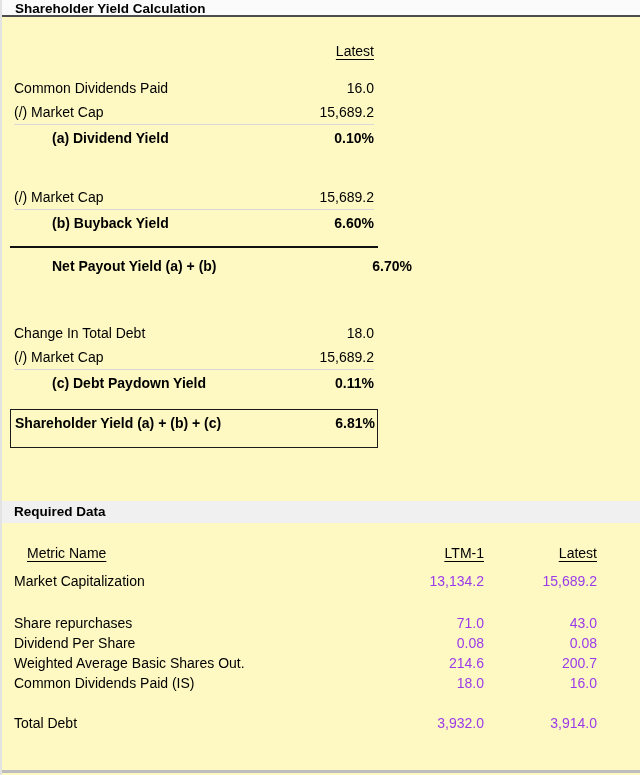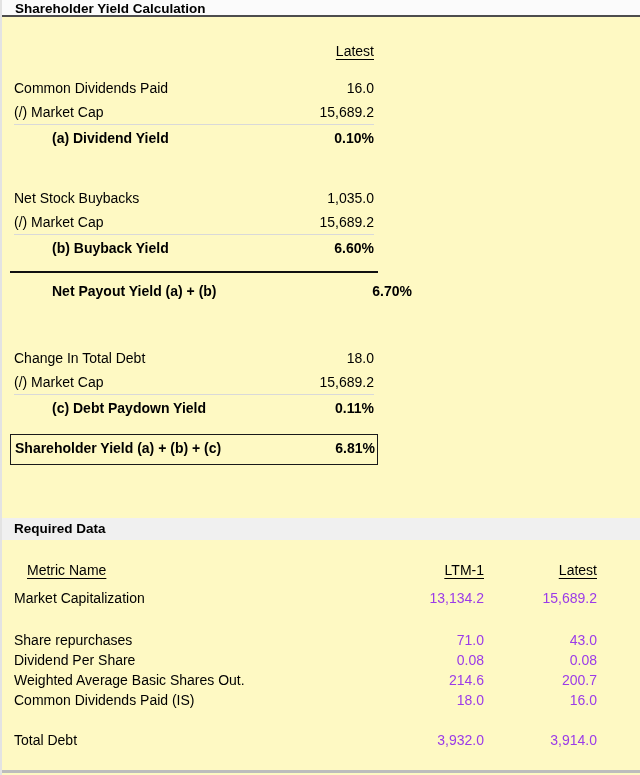--- a/index.html
+++ b/index.html
@@ -39,21 +39,21 @@
   .g3 { margin-top:47px; }
 
   .np-block {
     margin-top:11px; margin-left:-4px; width:368px;
     border-top:2px solid #111; padding:10px 0 0 4px;
   }
   .np-block .crow { height:15px; width:360px; }
 
   .sy-box {
     margin-top:14px; margin-left:-4px; width:368px;
-    border:1.5px solid #1a1a1a; padding:4px 0 8px 4px;
+    border:1.5px solid #1a1a1a; padding:4px 0 16px 4px;
   }
   .sy-box .crow { height:17px; width:360px; font-weight:bold; }
 
   
   .sec2-header {
     margin-top:53px; height:22px; line-height:22px; padding-left:14px;
     font-weight:bold; font-size:13.5px; background:#f0f0f0;
   }
 
   .req { margin-left:14px; width:583px; }
@@ -99,24 +99,20 @@
         <span>(/) Market Cap</span>
         <span>15,689.2</span>
       </div>
       <div class="crow bold">
         <span>(a) Dividend Yield</span>
         <span>0.10%</span>
       </div>
     </div>
 
     <div class="g2">
-      <div class="crow">
-        <span>Net Stock Buybacks</span>
-        <span>1,035.0</span>
-      </div>
       <div class="crow sep">
         <span>(/) Market Cap</span>
         <span>15,689.2</span>
       </div>
       <div class="crow bold">
         <span>(b) Buyback Yield</span>
         <span>6.60%</span>
       </div>
     </div>
 

